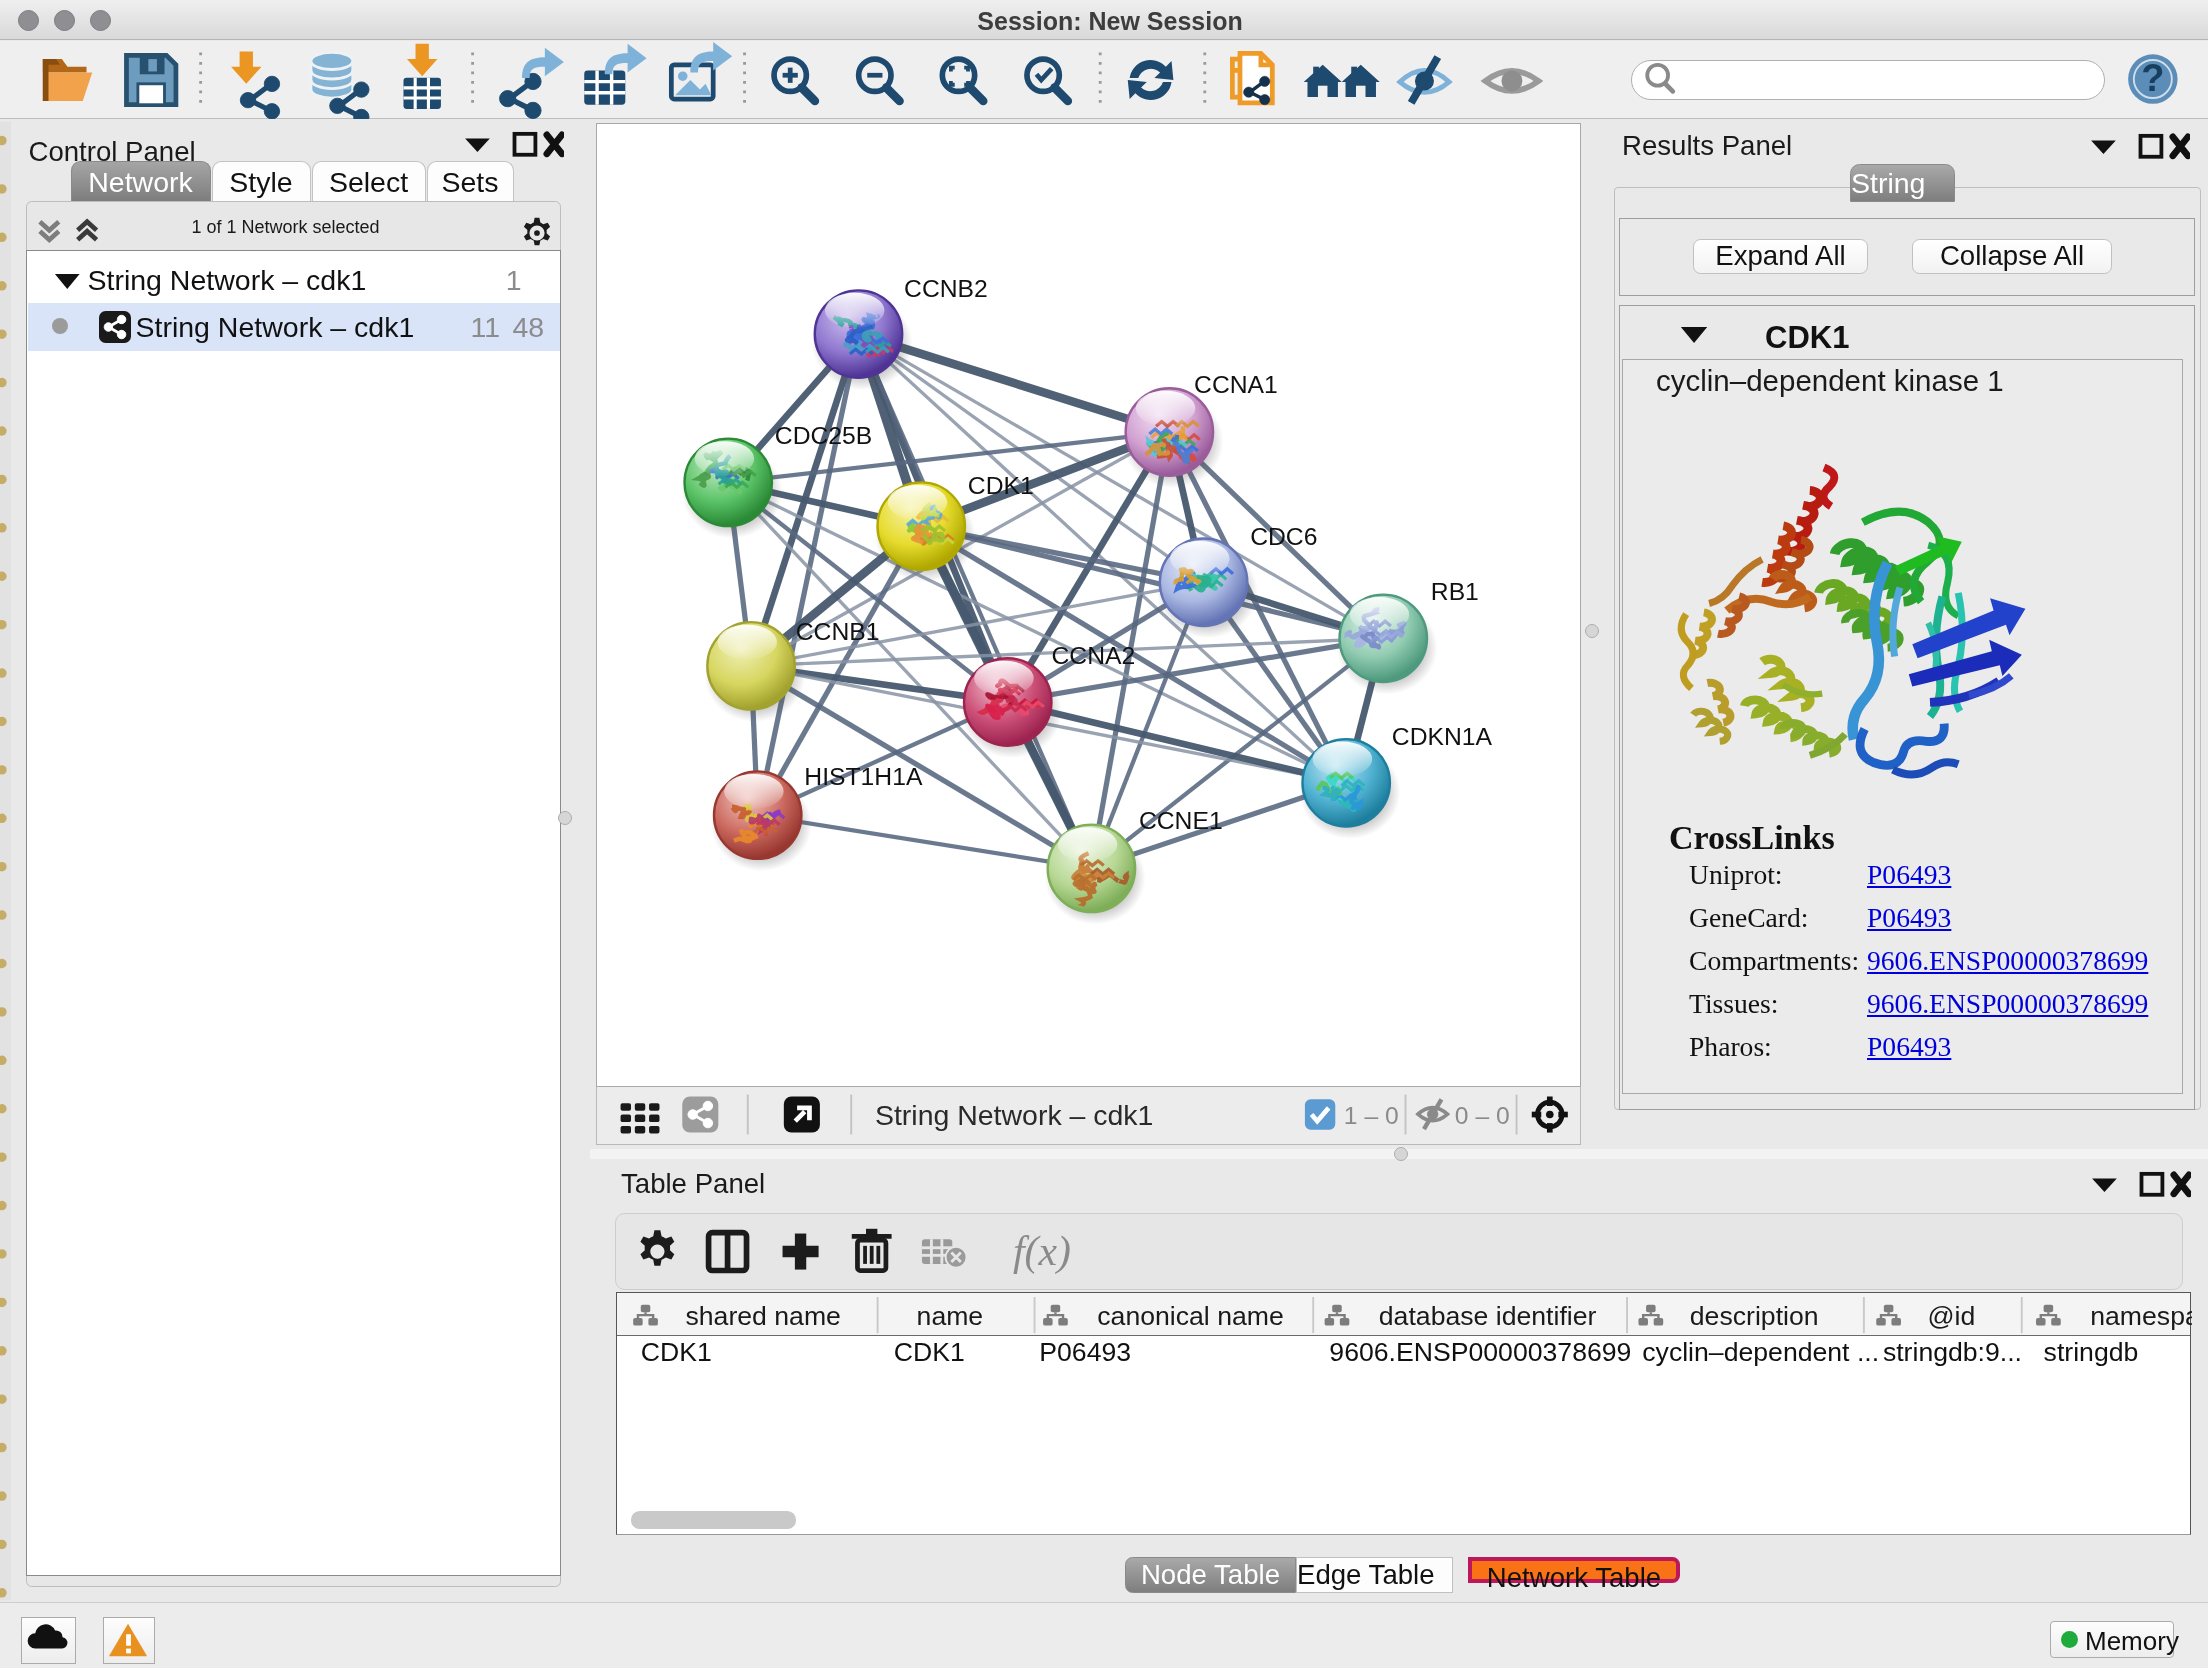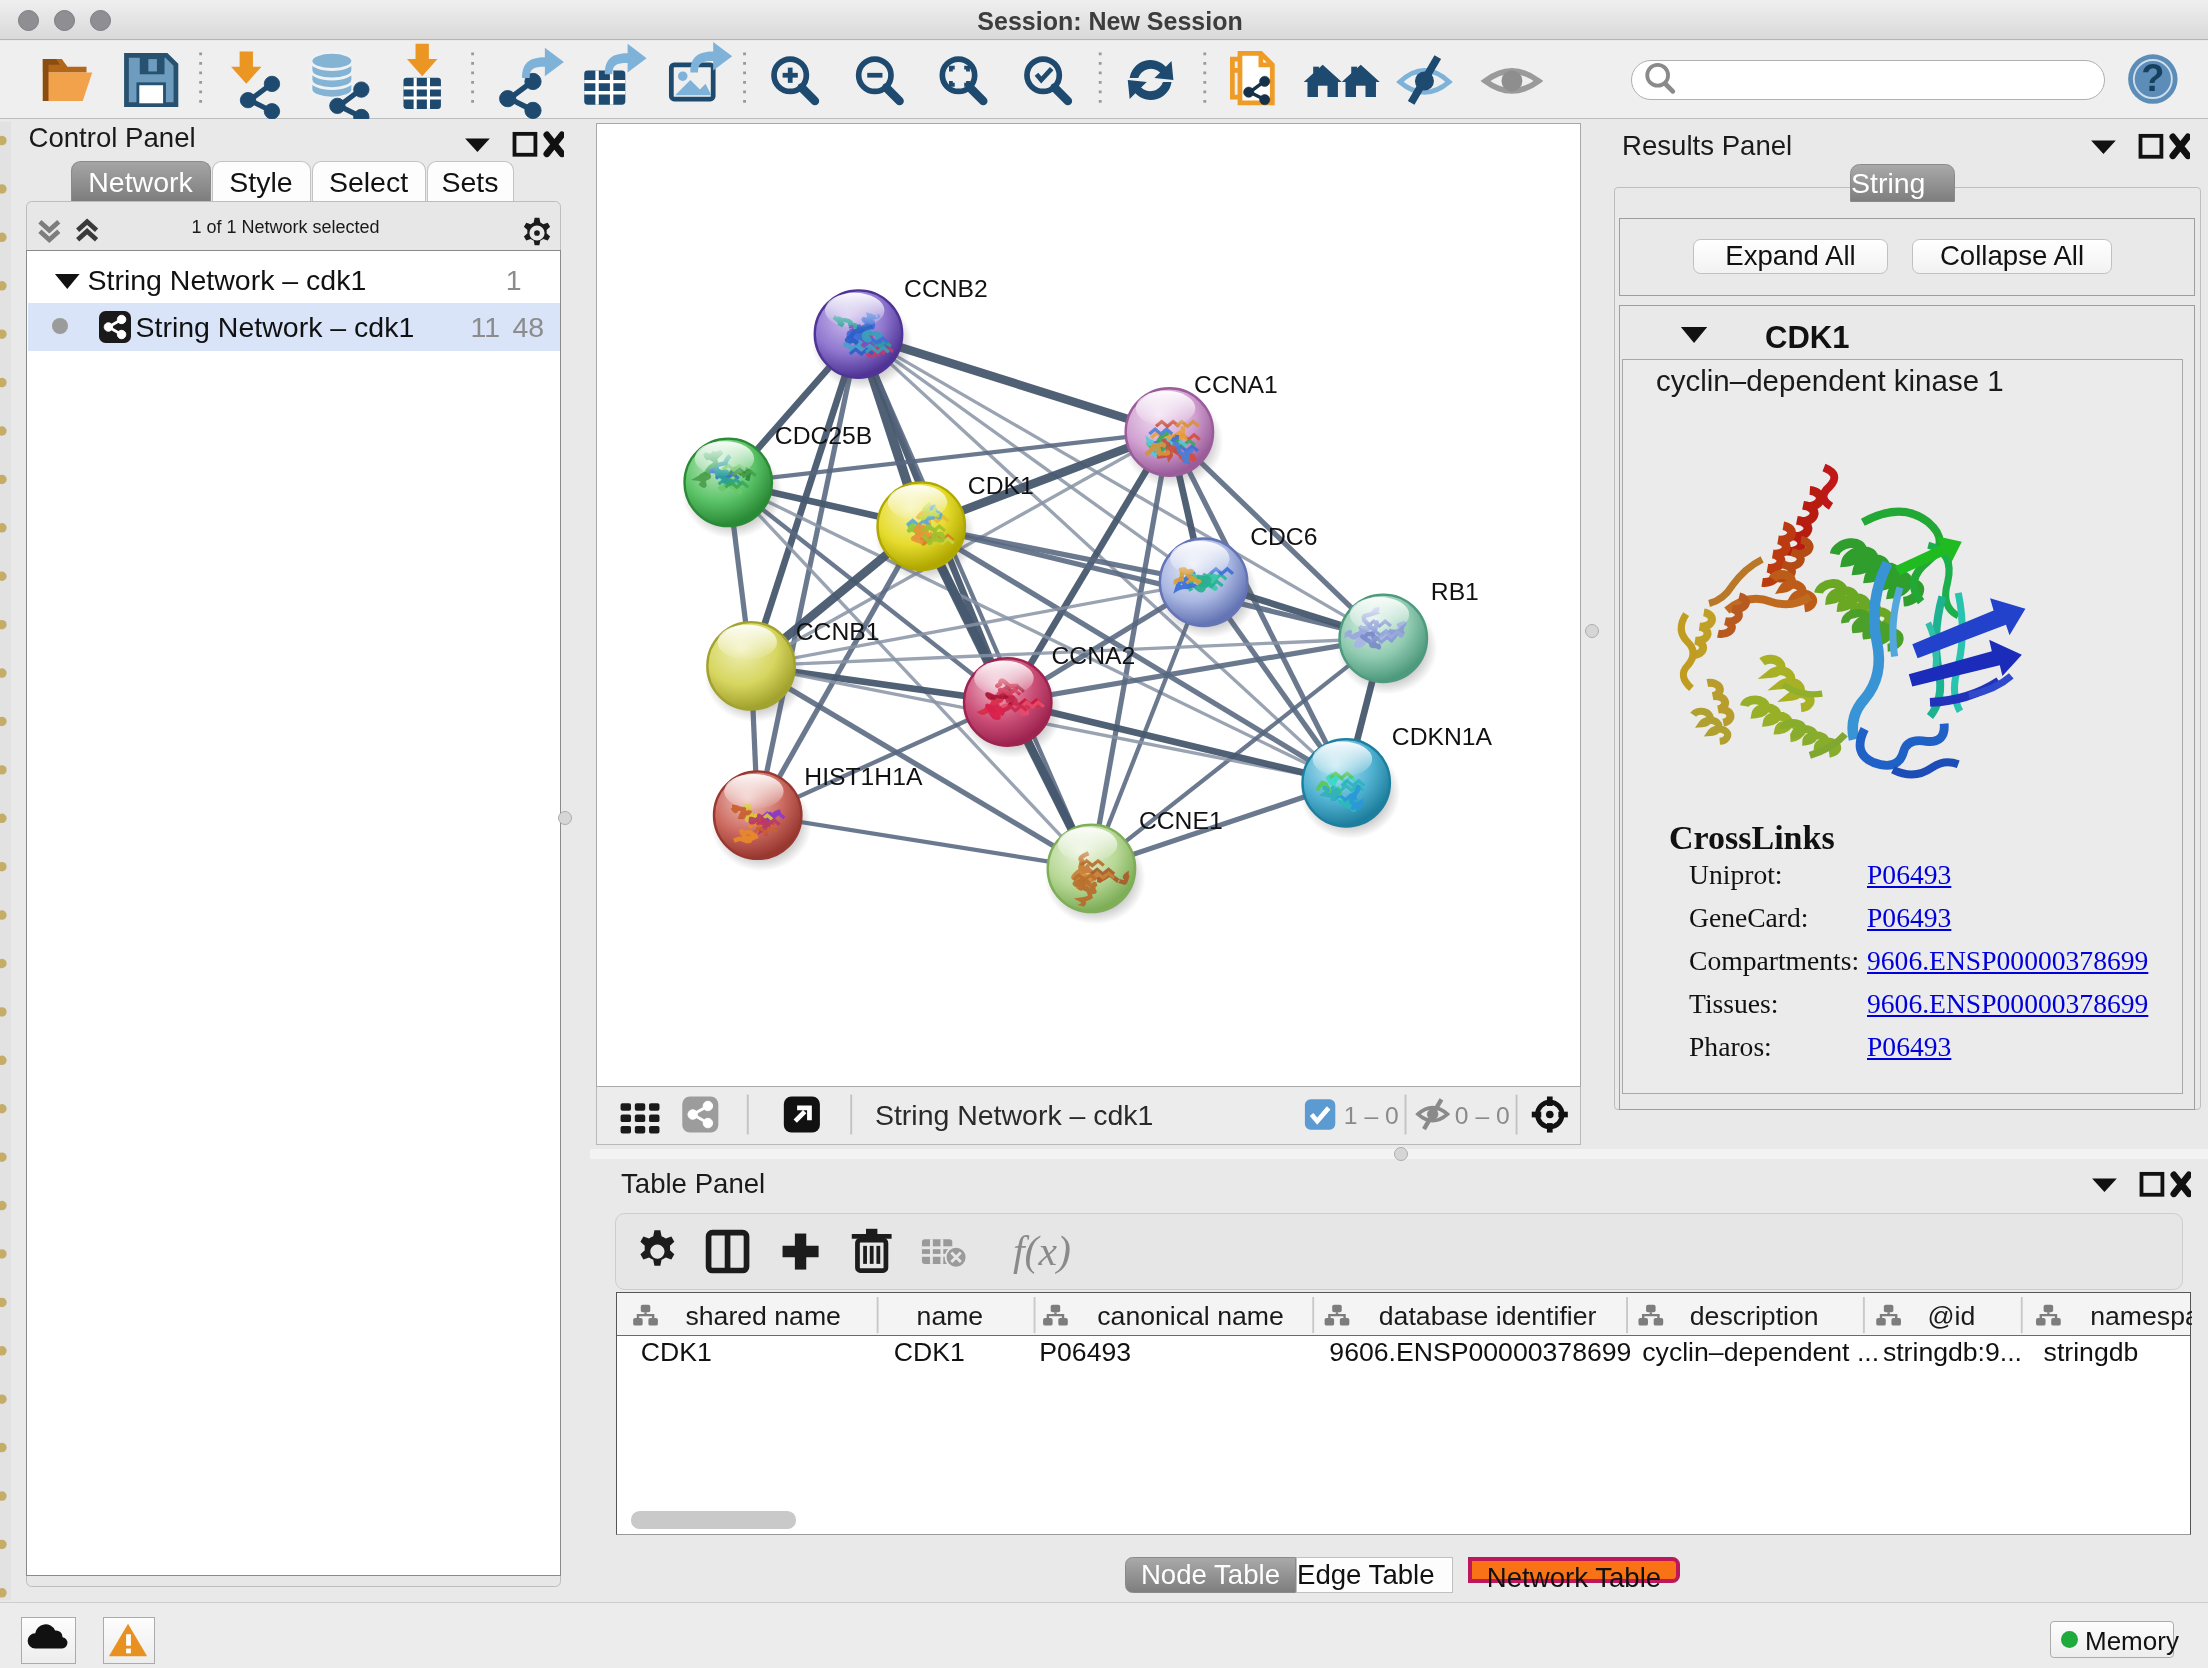--- a/index.html
+++ b/index.html
@@ -192,21 +192,21 @@
 </g>
 </svg>
 <div id="searchbox"><svg width="57" height="36" viewBox="0 0 60 38">
         <g stroke="#8a8a8a" fill="none">
           <circle cx="27" cy="15" r="11" stroke-width="4"></circle>
           <line x1="35" y1="24" x2="43" y2="32" stroke-width="5" stroke-linecap="round"></line>
         </g>
       </svg></div>
 </div>
 <div id="cpanel">
-  <div class="ptitle" style="position:absolute;left:19px;top:2px;">Control Panel</div>
+  <div class="ptitle" style="position:absolute;left:19px;top:16px;">Control Panel</div>
   <svg class="abs" style="left:455px;top:11.4px;" width="99" height="28.5" viewBox="0 0 104 30">
     <polygon points="0,8 26,8 13,22" fill="#111"></polygon>
     <rect x="52" y="3" width="22" height="22" fill="none" stroke="#111" stroke-width="4"></rect>
     <path d="M 86,4 L 102,24 M 102,4 L 86,24" stroke="#111" stroke-width="7" stroke-linecap="round"></path>
   </svg>
   <div class="tab tabsel" style="left:61px; width:140px;">Network</div>
   <div class="tab" style="left:202px; width:99px;">Style</div>
   <div class="tab" style="left:302px; width:114px;">Select</div>
   <div class="tab" style="left:417px; width:87px;">Sets</div>
   <div class="abs" style="left:16px;top:81px;width:535px;height:1386px;background:#e7e7e7;border:1px solid #bdbdbd;border-radius:5.7px;"></div>
@@ -651,21 +651,21 @@
   <div class="ptitle" style="position:absolute;left:15px;top:9.5px;">Results Panel</div>
   <svg class="abs" style="left:484px;top:13.3px;" width="99" height="28.5" viewBox="0 0 104 30">
     <polygon points="0,8 26,8 13,22" fill="#111"></polygon>
     <rect x="52" y="3" width="22" height="22" fill="none" stroke="#111" stroke-width="4"></rect>
     <path d="M 86,4 L 102,24 M 102,4 L 86,24" stroke="#111" stroke-width="7" stroke-linecap="round"></path>
   </svg>
   <div class="abs" style="left:6.7px;top:67px;width:587px;height:923px;background:#e9e9e9;border:1px solid #bdbdbd;border-radius:3.8px;"></div>
   <div class="abs" style="left:243px;top:44px;width:105px;height:38px;background:linear-gradient(#a9a9a9,#7e7e7e);border:1px solid #8a8a8a;border-radius:9.5px 9.5px 0 0;color:#fff;font-size:28.5px;text-align:left;line-height:36px;">String</div>
 
   <div class="abs" style="left:12.4px;top:98px;width:576px;height:78px;border:1.9px solid #9e9e9e;"></div>
-  <div class="abs" style="left:86px;top:119px;width:195px;height:35px;background:linear-gradient(#ffffff,#f2f2f2);border:1.9px solid #c0c0c0;border-radius:7.6px;font-size:27.6px;text-align:center;line-height:32px;color:#111;">Expand All</div>
+  <div class="abs" style="left:86px;top:119px;width:175px;height:35px;background:linear-gradient(#ffffff,#f2f2f2);border:1.9px solid #c0c0c0;border-radius:7.6px;font-size:27.6px;text-align:center;line-height:32px;color:#111;">Expand All</div>
   <div class="abs" style="left:305px;top:119px;width:200px;height:35px;background:linear-gradient(#ffffff,#f2f2f2);border:1.9px solid #c0c0c0;border-radius:7.6px;font-size:27.6px;text-align:center;line-height:32px;color:#111;">Collapse All</div>
   <div class="abs" style="left:12.4px;top:185px;width:576px;height:805px;border:1.9px solid #9e9e9e;"></div>
   <svg class="abs" style="left:72px;top:204px;" width="32" height="21" viewBox="0 0 34 22">
       <polygon points="2,3 30,3 16,20" fill="#111"></polygon>
     </svg>
   <div class="abs" style="left:158px;top:200px;font-size:31px;font-weight:bold;color:#111;">CDK1</div>
   <div class="abs" style="left:15px;top:239px;width:561px;height:735px;background:#ebebeb;border:1px solid #a8a8a8;"></div>
   <div class="abs" style="left:49px;top:244px;font-size:29.5px;color:#1a1a1a;">cyclin–dependent kinase 1</div>
   <svg id="protein" class="abs" style="left:57px;top:323px;" width="380" height="342" viewBox="0 0 400 360">
       <g transform="translate(14,22) scale(0.93)">

